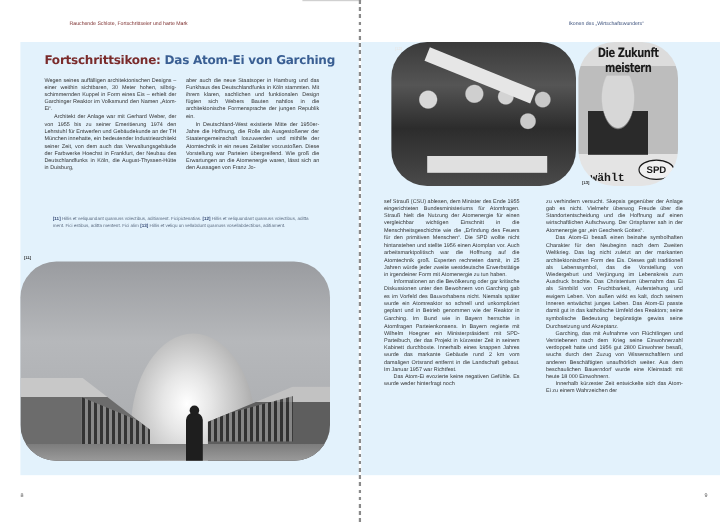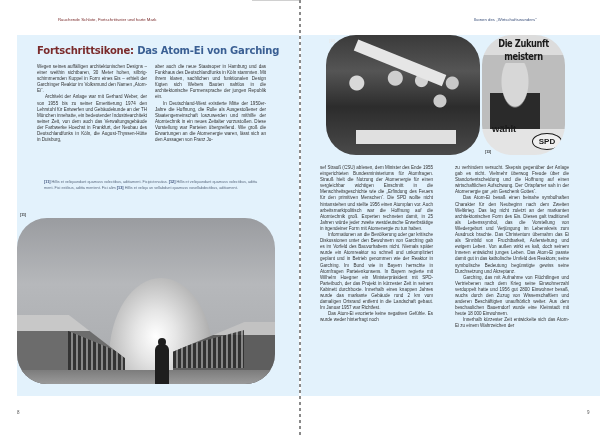--- a/index.html
+++ b/index.html
@@ -114,21 +114,21 @@
     position: absolute; left: 0; top: 2px; width: 100%; text-align: center;
     font-family: "DejaVu Sans", sans-serif; font-weight: bold; font-size: 8.3px;
     color: #1a1a1a; letter-spacing: -0.4px; transform: scaleY(1.3); transform-origin: top;
   }
   .poster-portrait {
     position:absolute; left:8px; top:28px; width:50px; height:66px;
     background: radial-gradient(ellipse at 50% 28%, #d7d7d7 0 13px, transparent 14px),
                 linear-gradient(to bottom, transparent 0 45%, #2a2a2a 45% 100%);
   }
   .poster-foot {
-    position: absolute; left: 10px; top: 88px; font-family: Liberation Sans, sans-serif;
+    position: absolute; left: 10px; top: 108px; font-family: Liberation Mono, monospace;
     font-weight: bold; font-size: 9.5px; color: #1a1a1a;
   }
   .poster-logo {
     position: absolute; left: 50px; top: 98px; width: 28px; height: 15px;
     border: 1.6px solid #1a1a1a; border-radius: 50%;
     font-family: Liberation Sans, sans-serif; font-weight: bold; font-size: 8px;
     line-height: 15px; text-align: center; color: #1a1a1a; background:#f0f0f0;
   }
   .pn-poster { left: 184px; top: 150px; color: #333; }
 

